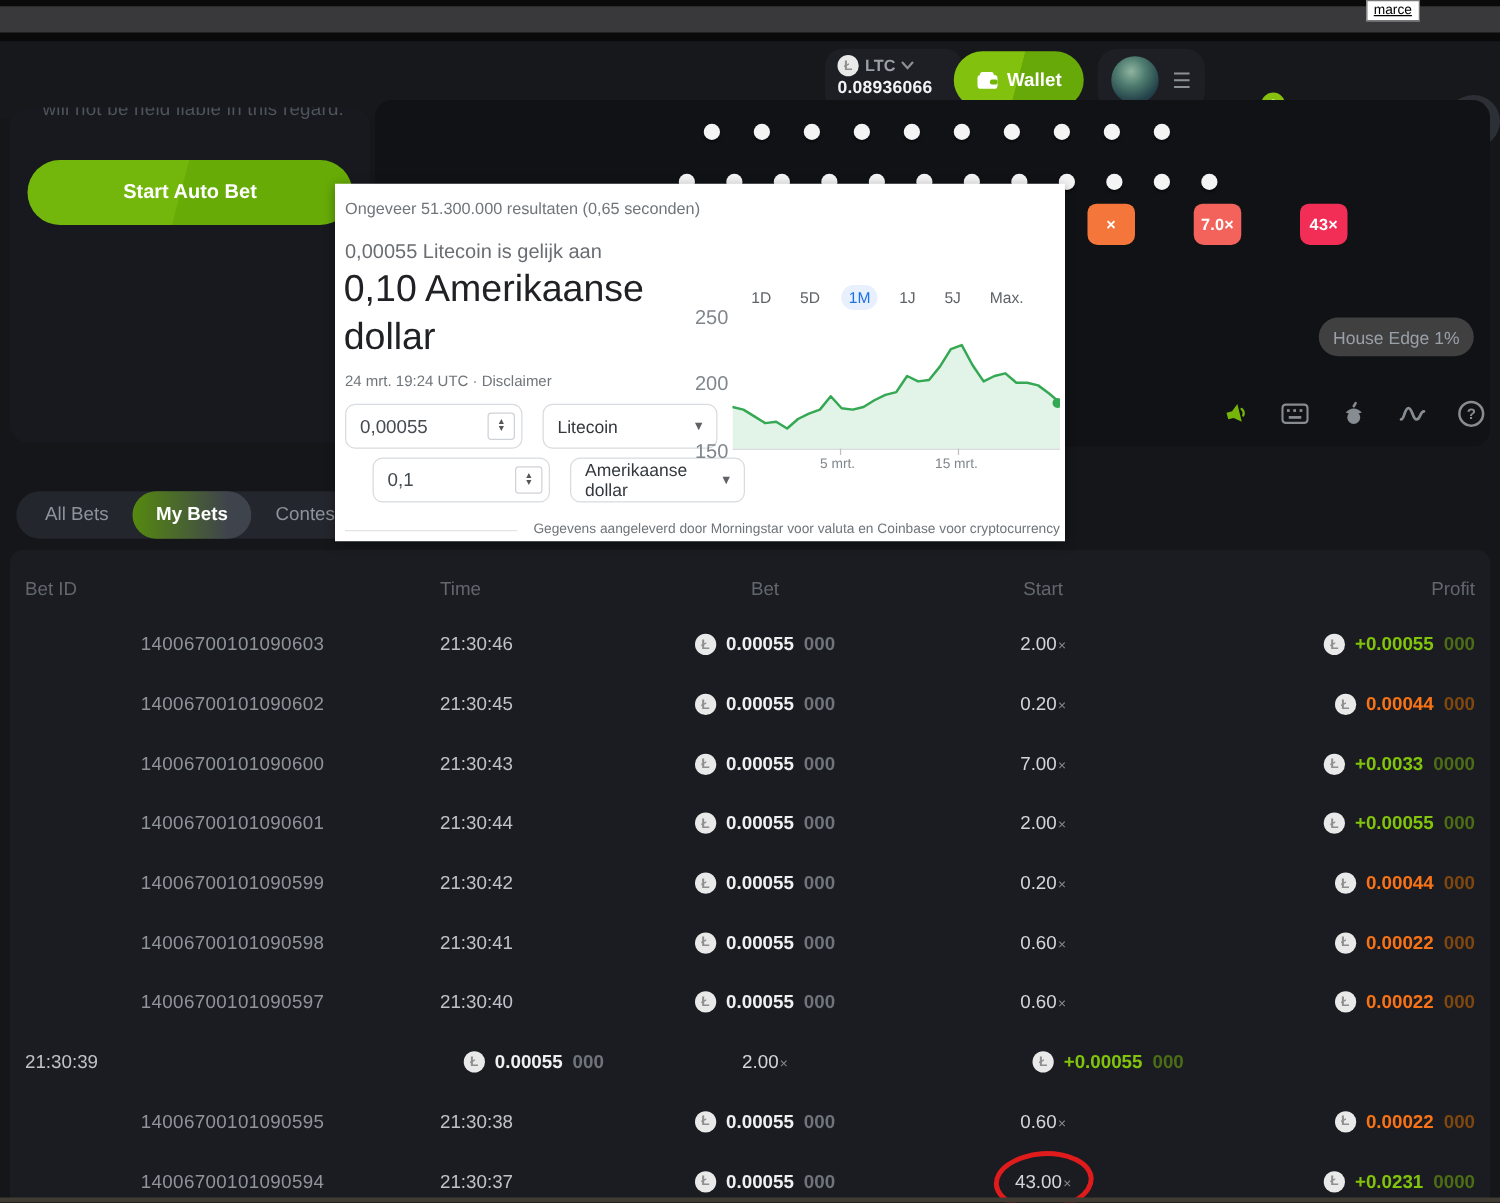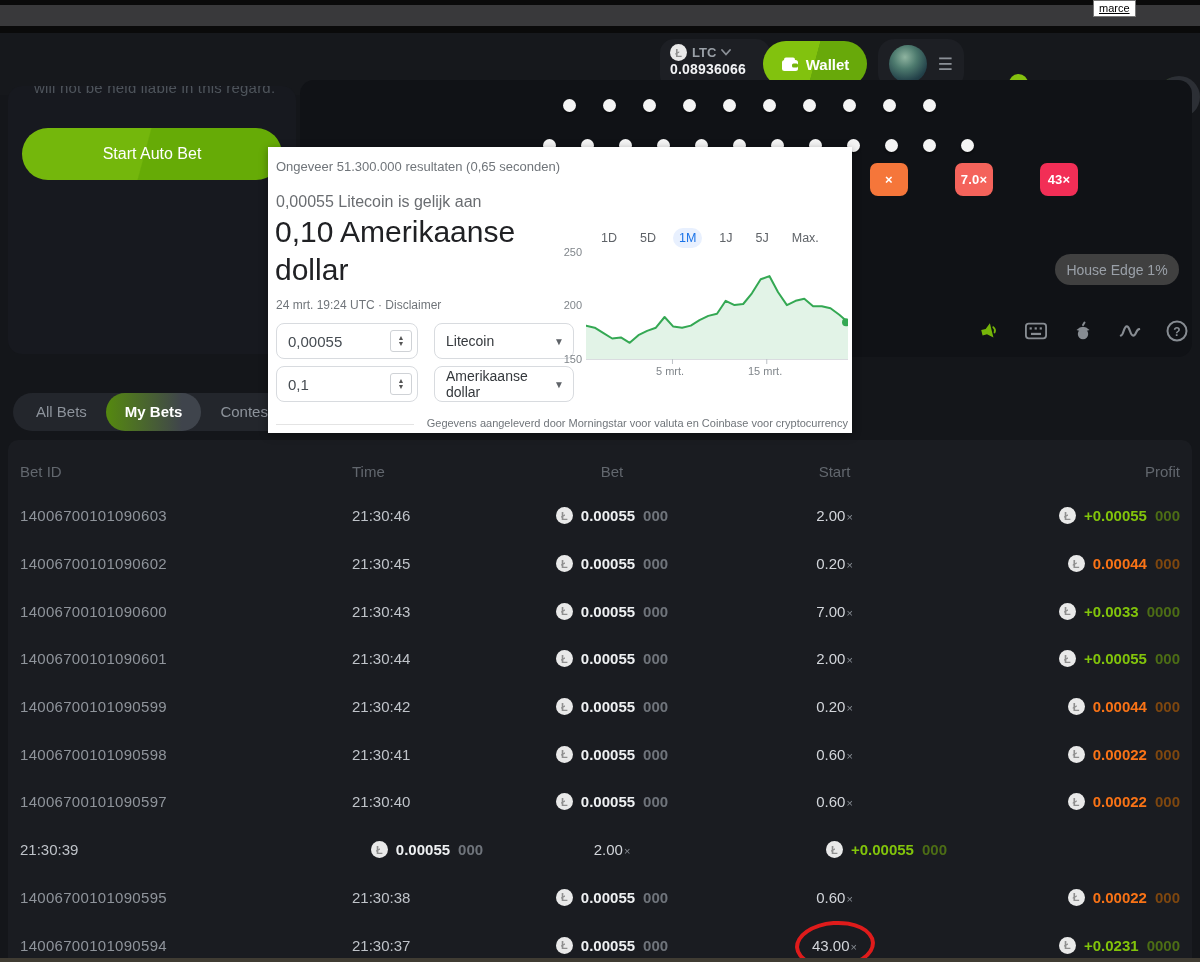--- a/index.html
+++ b/index.html
@@ -43,74 +43,74 @@
     background:#2c2f35; display:flex; align-items:center; justify-content:center; box-shadow:-2px 1px 0 0 #3c5a18; }
 
   
   .game-bg { position:absolute; left:300px; top:80px; width:892px; height:277px; background:#101216; border-radius:14px; }
   .auto-panel { position:absolute; left:8px; top:86px; width:288px; height:268px; background:#17191f;
     border-radius:14px; overflow:hidden; }
   .auto-text { margin:-7px 0 0 26px; color:#4e545b; font-size:15px; letter-spacing:.2px; }
   .start-btn { position:absolute; left:14px; top:42px; width:260px; height:52px; border-radius:26px;
     background:linear-gradient(105deg,#74b70c 47%,#66ab06 47.5%);
     display:flex; align-items:center; justify-content:center;
-    color:#fff; font-size:16px; font-weight:normal; cursor:pointer; }
+    color:#fff; font-size:16px; font-weight:bold; cursor:pointer; }
   .pegs-row { position:absolute; display:flex; }
   #pegs-row-0 { top:99px;  left:563px; gap:27px; }
   #pegs-row-1 { top:139px; left:543px; gap:25px; }
   .peg { width:13px; height:13px; border-radius:50%; background:#f4f4f4; box-shadow:0 2px 2px rgba(0,0,0,.4); }
   .buckets { position:absolute; left:828px; top:163px; display:flex; gap:5px; z-index:5; }
   .bucket { width:38px; height:33px; border-radius:7px 7px 8px 8px; color:#fff; font-weight:bold;
     font-size:13px; display:flex; align-items:center; justify-content:center; letter-spacing:.2px;margin-left:42px; }
   .house-edge { position:absolute; left:1055px; top:254px; width:124px; height:31px; background:#404040;
     border-radius:16px; color:#9aa0a8; font-size:14px; display:flex; align-items:center; justify-content:center; }
   .toolbar { position:absolute; top:320px; left:978px; width:210px; display:flex; justify-content:space-between; align-items:center; }
   .toolbar .ticon { width:22px; height:22px; display:inline-flex; align-items:center; justify-content:center; cursor:pointer; }
 
   
   .popup { position:absolute; left:268px; top:147px; width:584px; height:286px; background:#fff;
     z-index:50; box-shadow:0 2px 8px rgba(0,0,0,.35); font-family:"Liberation Sans",sans-serif; }
   .pp-results { position:absolute; left:8px; top:12px; font-size:13px; color:#70757a; }
   .pp-equals { position:absolute; left:8px; top:46px; font-size:16px; color:#6a6d71; }
   .pp-big { position:absolute; left:7px; top:66px; width:290px; font-size:30px; line-height:38px; color:#202124; }
   .pp-date { position:absolute; left:8px; top:151px; font-size:12px; color:#70757a; }
   .pp-row { position:absolute; left:8px; display:flex; gap:16px; }
-  .pp-row.r1 { top:176px; } .pp-row.r2 { top:219px; }
+  .pp-row.r1 { top:176px; } .pp-row.r2 { top:219px;margin-left:22px; }
   .pp-input { width:142px; height:36px; border:1px solid #d8dbdf; border-radius:8px; display:flex; align-items:center; }
   .pp-input .val { flex:1; padding-left:11px; font-size:15px; color:#464c52; }
   .spinner { width:22px; height:22px; margin-right:5px; border:1px solid #cfd2d6; border-radius:3px;
     display:flex; flex-direction:column; align-items:center; justify-content:center; line-height:6px;
     font-size:7px; color:#555; cursor:pointer; }
   .pp-select { width:140px; height:36px; border:1px solid #d8dbdf; border-radius:8px; display:flex;
     align-items:center; justify-content:space-between; padding:0 9px 0 11px; font-size:14px; color:#34383c; cursor:pointer; }
   .pp-select .arr { font-size:10px; color:#5f6368; }
   .pp-divider { position:absolute; left:8px; top:277px; width:138px; border-top:1px solid #e4e4e4; }
   .pp-footer { position:absolute; right:4px; top:270px; font-size:11px; color:#70757a; }
   .range-tabs { position:absolute; left:327px; top:81px; display:flex; gap:11px; font-size:12.5px; color:#5f6368; }
   .range-tab { cursor:pointer; padding:3px 6px; border-radius:11px; }
   .range-tab.active { background:#e8f0fe; color:#1a73e8; }
   .chart-box { position:absolute; left:318px; top:100px; width:262px; height:113px; }
-  .ylab { position:absolute; font-size:11px; color:#80868b; left:288px; width:26px; text-align:right; }
+  .ylab { position:absolute; font-size:16px; color:#80868b; left:288px; width:26px; text-align:right; }
   .xlab { position:absolute; top:218px; font-size:11px; color:#80868b; }
 
   
   .bets-tabs { position:absolute; left:13px; top:393px; height:38px; background:#23262c; border-radius:19px;
     display:flex; align-items:center; padding:0 4px; }
   .btab { height:38px; line-height:38px; padding:0 19px; color:#8d939b; font-size:15px; border-radius:19px; cursor:pointer; }
   .btab.active { background:linear-gradient(90deg,#55890f,#3f444c 80%); color:#fff; font-weight:bold; }
 
   
   .table-panel { position:absolute; left:8px; right:8px; top:440px; height:522px; background:#1a1c21;
     border-radius:10px 10px 0 0; overflow:hidden; }
   .trow { display:grid; grid-template-columns:332px 150px 220px 225px 1fr; align-items:center; padding:0 12px; }
   .t-head { height:52px; color:#62676e; font-size:15px; padding-top:10px; }
   .t-body .trow { height:47.7px; cursor:pointer; }
   .c-center { text-align:center; justify-self:stretch; }
   .c-right { text-align:right; justify-self:stretch; }
-  .cell-id { color:#8f949b; font-size:15px; letter-spacing:.3px; }
+  .cell-id { color:#8f949b; font-size:15px; letter-spacing:.3px;text-align:center; }
   .cell-time { color:#bfc3c9; font-size:15px; }
   .cell-bet { display:flex; align-items:center; justify-content:center; gap:8px; }
   .num-main { color:#eef0f2; font-size:15px; font-weight:bold; }
   .num-dim { color:#6f747b; font-size:15px; font-weight:bold; }
   .cell-payout { position:relative; color:#d2d5da; font-size:15px; }
   .payout-x { font-size:11px; color:#878c93; margin-left:1px; }
   .cell-profit { display:flex; align-items:center; justify-content:flex-end; gap:8px; }
   .win  .p-main { color:#82c40b; font-weight:bold; font-size:15px; }
   .win  .p-dim  { color:#4c6d15; font-weight:bold; font-size:15px; }
   .loss .p-main { color:#f97316; font-weight:bold; font-size:15px; }

